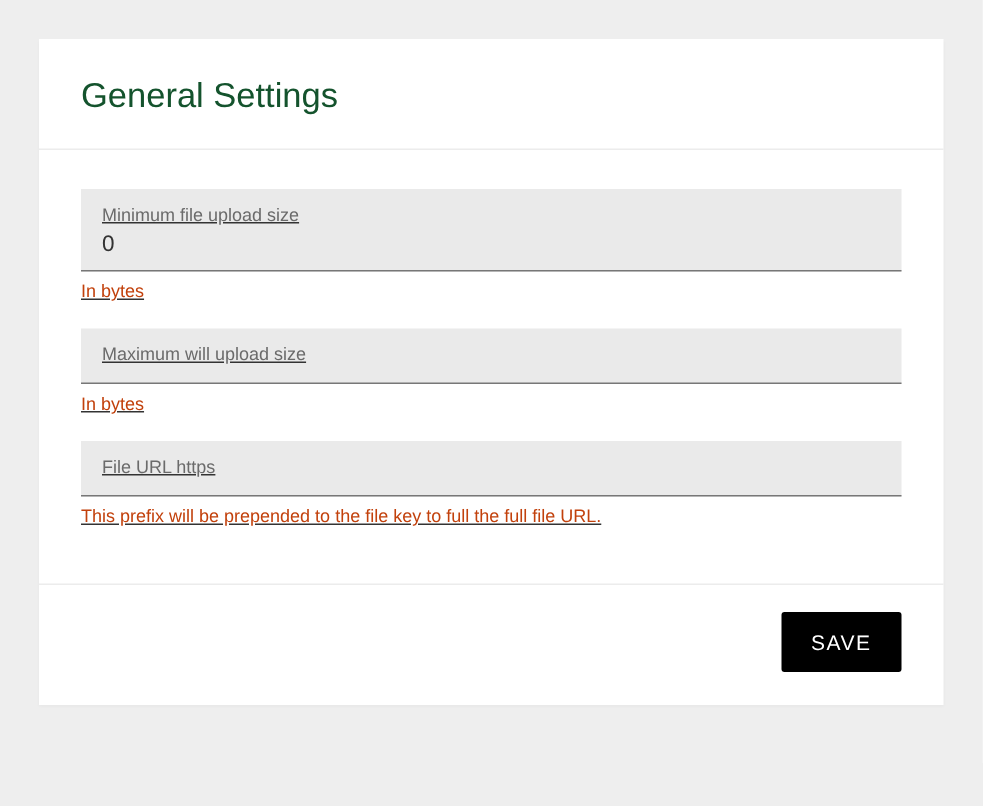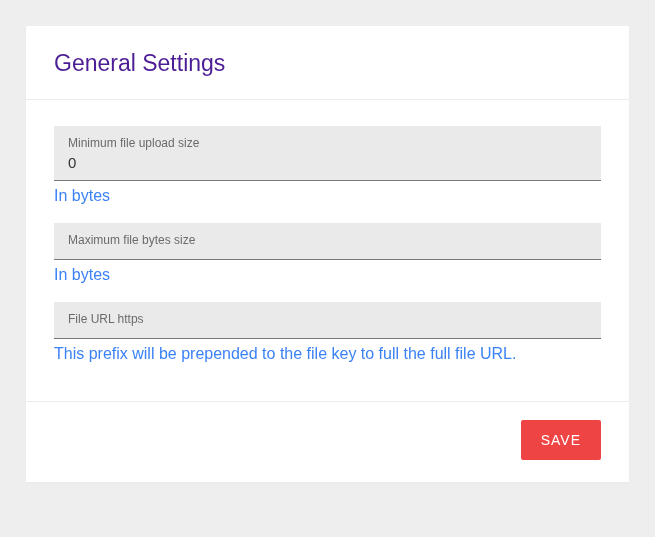--- a/index.html
+++ b/index.html
@@ -19,29 +19,30 @@
     background: #ffffff;
     width: 100%;
     box-shadow: 0 1px 2px rgba(0,0,0,0.03);
   }
   .card-header {
     padding: 24px 28px 22px 28px;
   }
   .card-header h1 {
     font-size: 23px;
     font-weight: 400;
-    color: #4c1d95;
+    color: #14532d;
   }
   .divider {
     height: 1px;
     background: #ececec;
     width: 100%;
   }
   .card-body {
     padding: 18px 28px 20px 28px;
+    text-decoration: underline;
   }
   .field {
     margin-top: 8px;
     margin-bottom: 0;
   }
   .field-box {
     background: #eaeaea;
     padding: 10px 14px 8px 14px;
     border-bottom: 1px solid #777777;
   }
@@ -55,32 +56,32 @@
     width: 100%;
     border: none;
     background: transparent;
     font-size: 15px;
     color: #333333;
     outline: none;
     font-family: inherit;
     padding: 0;
   }
   .helper-text {
-    font-size: 16px;
-    color: #3b82f6;
+    font-size: 12px;
+    color: #c2410c;
     margin-top: 6px;
     margin-bottom: 18px;
   }
   .card-footer {
     padding: 18px 28px 22px 28px;
     display: flex;
     justify-content: flex-end;
   }
   .btn-save {
-    background: #ef4444;
+    background: #000000;
     color: #ffffff;
     border: none;
     padding: 12px 20px;
     font-size: 14px;
     letter-spacing: 1px;
     cursor: pointer;
     border-radius: 2px;
     font-family: inherit;
   }
 </style>
@@ -101,21 +102,21 @@
       <div class="field">
         <div class="field-box">
           <span class="field-label">Minimum file upload size</span>
           <input class="field-input" type="text" value="0" style="">
         </div>
         <div class="helper-text">In bytes</div>
       </div>
 
       <div class="field">
         <div class="field-box">
-          <span class="field-label">Maximum file bytes size</span>
+          <span class="field-label">Maximum will upload size</span>
         </div>
         <div class="helper-text">In bytes</div>
       </div>
 
       <div class="field">
         <div class="field-box">
           <span class="field-label">File URL https</span>
         </div>
         <div class="helper-text">This prefix will be prepended to the file key to full the full file URL.</div>
       </div>

